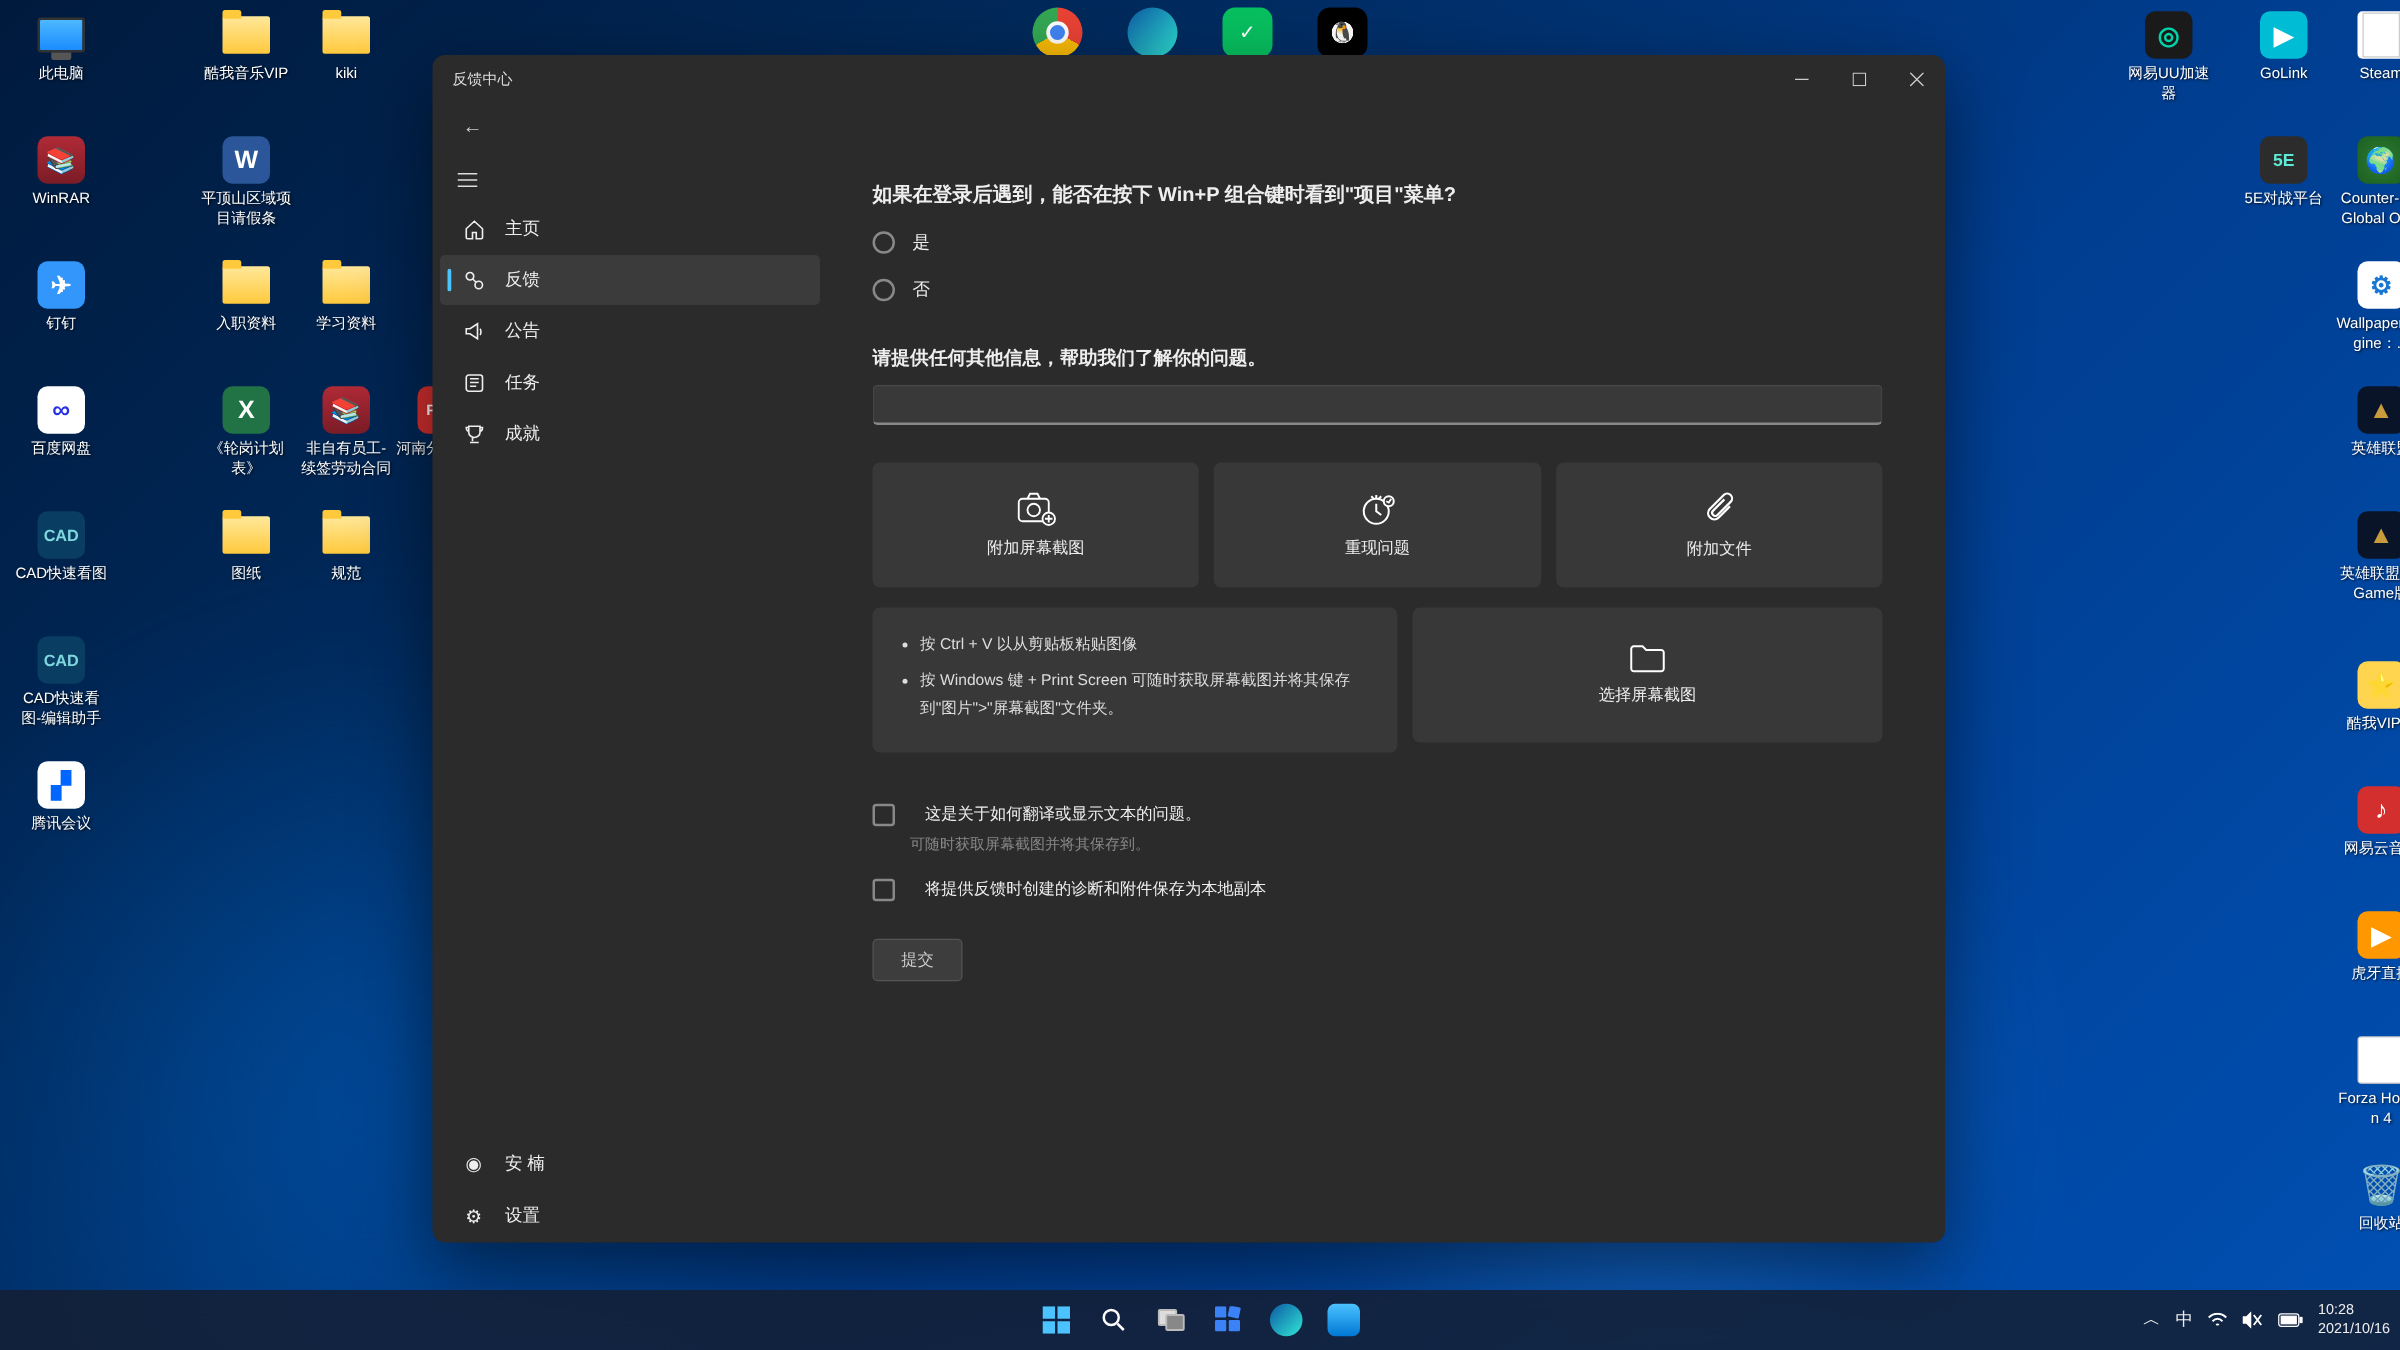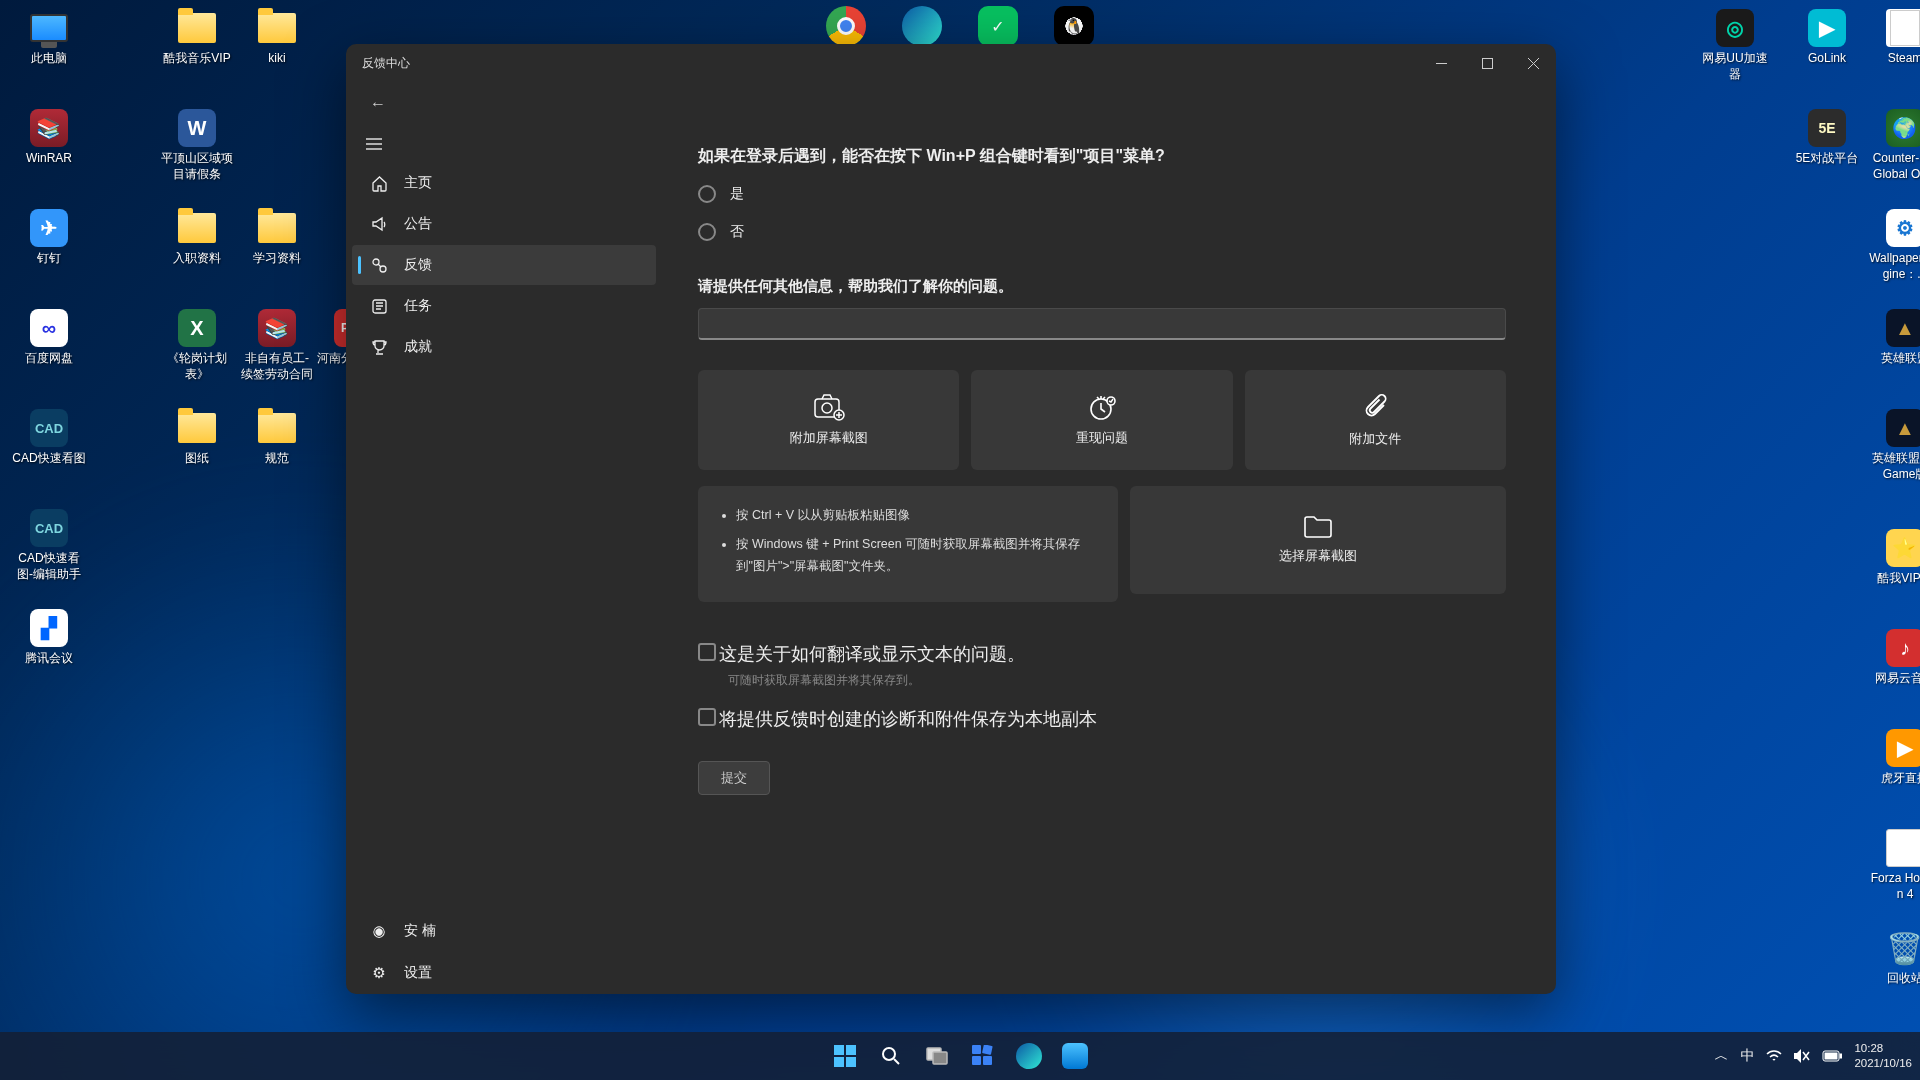--- a/index.html
+++ b/index.html
@@ -55,21 +55,21 @@
 .h2{font-size:18px;font-weight:600;margin-bottom:18px}
 .attach-row{display:flex;gap:12px;margin-bottom:16px}
 .attach-card{flex:1;height:100px;background:#383838;border-radius:6px;display:flex;flex-direction:column;align-items:center;justify-content:center;gap:8px;cursor:pointer;font-size:13px}
 .attach-card.big{height:108px}
 .attach-card .aico{font-size:28px}
 .tips-row{display:flex;gap:12px;margin-bottom:40px}
 .tips{flex:1;background:#383838;border-radius:6px;padding:18px 22px;font-size:12.5px;color:#ddd;line-height:1.8}
 .tips ul{list-style:disc;padding-left:16px}
 .tips li{margin-bottom:6px}
 .choose-card{width:186px}
-.chk-row{display:flex;align-items:flex-start;gap:3px;margin-bottom:6px;font-size:18px}
+.chk-row{display:flex;align-items:flex-start;gap:24px;margin-bottom:6px;font-size:13px}
 .chk{width:18px;height:18px;border:2px solid #888;border-radius:3px;flex-shrink:0;margin-top:1px;cursor:pointer}
 .chk-sub{font-size:12px;color:#888;margin-left:30px;margin-bottom:18px}
 .submit{margin-top:24px;padding:7px 22px;background:#3d3d3d;border:1px solid #555;border-radius:4px;color:#ccc;font-size:13px;cursor:pointer}
 
 
 .taskbar{position:absolute;bottom:0;left:0;right:0;height:48px;background:rgba(20,30,50,.85);backdrop-filter:blur(20px);display:flex;align-items:center}
 .tb-center{position:absolute;left:50%;transform:translateX(-50%);display:flex;gap:6px;align-items:center}
 .tb-ico{width:40px;height:40px;display:flex;align-items:center;justify-content:center;cursor:pointer;border-radius:4px;font-size:22px}
 .tb-right{position:absolute;right:8px;display:flex;align-items:center;gap:12px;font-size:12px;color:#eee}
 .tb-right .sys{display:flex;align-items:center;gap:10px;font-size:14px}
@@ -200,21 +200,21 @@
     <div class="di" style="left: 1868px; top: 8px;">
       <div class="ic">
         <div class="appico" style="background:#fff;color:#1b2838;border-radius:4px">
           <div style="width:30px;height:36px;background:#fff;border:1px solid #ccc"></div>
         </div>
       </div>
       <div class="lb">Steam</div>
     </div>
     <div class="di" style="left: 1790px; top: 108px;">
       <div class="ic">
-        <div class="appico" style="background:#2c2c2c;color:#fef9c3;font-size:14px">5E</div>
+        <div class="appico" style="background:#2c2c2c;color:#5eead4;font-size:14px">5E</div>
       </div>
       <div class="lb">5E对战平台</div>
     </div>
     <div class="di" style="left: 1868px; top: 108px;">
       <div class="ic">
         <div class="appico" style="background:radial-gradient(#2e7d32,#1b5e20)">🌍</div>
       </div>
       <div class="lb">Counter-S... Global Off...</div>
     </div>
     <div class="di" style="left: 1868px; top: 208px;">
@@ -309,37 +309,37 @@
         </div>
       <div id="navlist">
           <div class="navitem">
             <span class="navico">
               <svg width="17" height="17" viewBox="0 0 17 17" fill="none" stroke="#eee" stroke-width="1.3">
                 <path d="M2 8l6.5-6 6.5 6v7c0 .5-.5 1-1 1h-4v-5h-3v5h-4c-.5 0-1-.5-1-1V8z"></path>
               </svg>
             </span>
             <span>主页</span>
           </div>
-          <div class="navitem">
-            <span class="navico">
-              <svg width="17" height="17" viewBox="0 0 17 17" fill="none" stroke="#eee" stroke-width="1.3">
-                <path d="M2 6v4h3l6 4V2L5 6H2zM13 6c1 1 1 4 0 5"></path>
-              </svg>
-            </span>
-            <span>公告</span>
-          </div>
           <div class="navitem active">
             <span class="navico">
               <svg width="17" height="17" viewBox="0 0 17 17" fill="none" stroke="#eee" stroke-width="1.3">
                 <circle cx="5" cy="5" r="3"></circle>
                 <circle cx="12" cy="12" r="3"></circle>
                 <path d="M7 7l3 3"></path>
               </svg>
             </span>
             <span>反馈</span>
+          </div>
+          <div class="navitem">
+            <span class="navico">
+              <svg width="17" height="17" viewBox="0 0 17 17" fill="none" stroke="#eee" stroke-width="1.3">
+                <path d="M2 6v4h3l6 4V2L5 6H2zM13 6c1 1 1 4 0 5"></path>
+              </svg>
+            </span>
+            <span>公告</span>
           </div>
           <div class="navitem">
             <span class="navico">
               <svg width="17" height="17" viewBox="0 0 17 17" fill="none" stroke="#eee" stroke-width="1.3">
                 <rect x="2" y="2" width="13" height="13" rx="2"></rect>
                 <path d="M5 8h7M5 5h7M5 11h5"></path>
               </svg>
             </span>
             <span>任务</span>
           </div>

